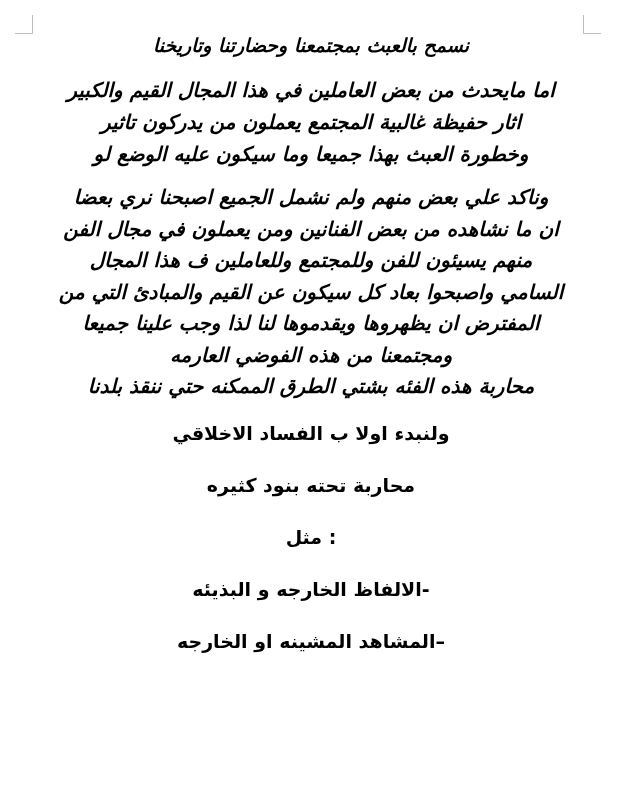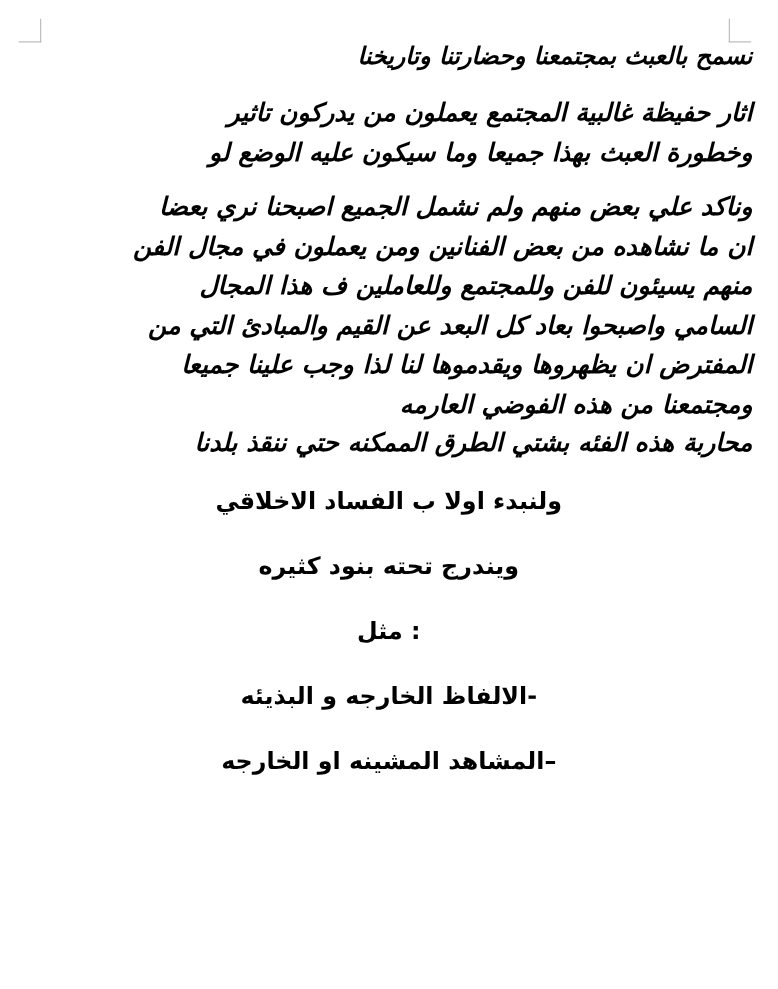--- a/index.html
+++ b/index.html
@@ -43,21 +43,20 @@
     .para {
       font-size: 20px;
       font-weight: bold;
       font-style: italic;
       line-height: 31px;
       margin: 0;
     }
     .line {
       display: block;
       white-space: nowrap;
-      text-align: right;
     }
     .title { font-size: 19px; line-height: 34px; margin-bottom: 12px; }
     .p1 { margin-bottom: 12px; line-height: 32px; }
     .p2 { line-height: 31.5px; margin-bottom: 15px; }
     .item {
       font-size: 19px;
       font-weight: bold;
       line-height: 30px;
       margin: 0 0 22px 0;
     }
@@ -67,32 +66,33 @@
 
 <div class="corner corner-tl"></div>
 <div class="corner corner-tr"></div>
 
 <div class="page">
   <p class="para title">
     <span class="line">نسمح بالعبث بمجتمعنا وحضارتنا وتاريخنا</span>
   </p>
 
   <p class="para p1">
+    <span class="line">اما مايحدث من بعض العاملين في هذا المجال القيم والكبير</span>
     <span class="line">اثار حفيظة غالبية المجتمع يعملون من يدركون تاثير</span>
     <span class="line">وخطورة العبث بهذا جميعا وما سيكون عليه الوضع لو</span>
   </p>
 
   <p class="para p2">
     <span class="line">وناكد علي بعض منهم ولم نشمل الجميع اصبحنا نري بعضا</span>
     <span class="line">ان ما نشاهده من بعض الفنانين ومن يعملون في مجال الفن</span>
     <span class="line">منهم يسيئون للفن وللمجتمع وللعاملين ف هذا المجال</span>
-    <span class="line">السامي واصبحوا بعاد كل البعد عن القيم والمبادئ التي من</span>
+    <span class="line">السامي واصبحوا بعاد كل سيكون عن القيم والمبادئ التي من</span>
     <span class="line">المفترض ان يظهروها ويقدموها لنا لذا وجب علينا جميعا</span>
     <span class="line">ومجتمعنا من هذه الفوضي العارمه</span>
     <span class="line">محاربة هذه الفئه بشتي الطرق الممكنه حتي ننقذ بلدنا</span>
   </p>
 
   <p class="item">ولنبدء اولا  ب الفساد الاخلاقي</p>
-  <p class="item">ويندرج تحته بنود كثيره</p>
+  <p class="item">محاربة تحته بنود كثيره</p>
   <p class="item">: مثل</p>
   <p class="item">-الالفاظ الخارجه و البذيئه</p>
   <p class="item">–المشاهد المشينه او الخارجه</p>
 </div>
 
 </body></html>

